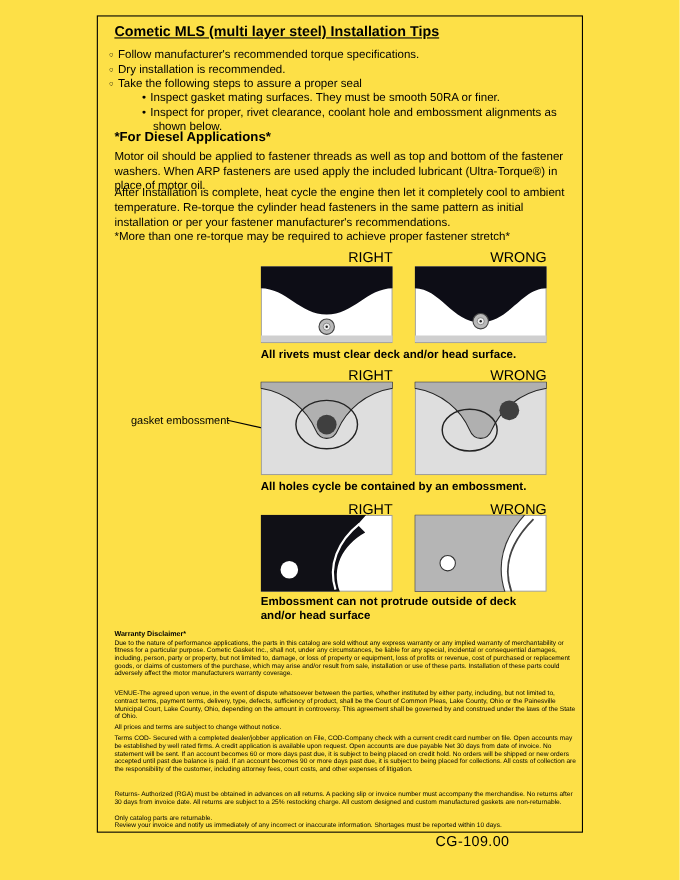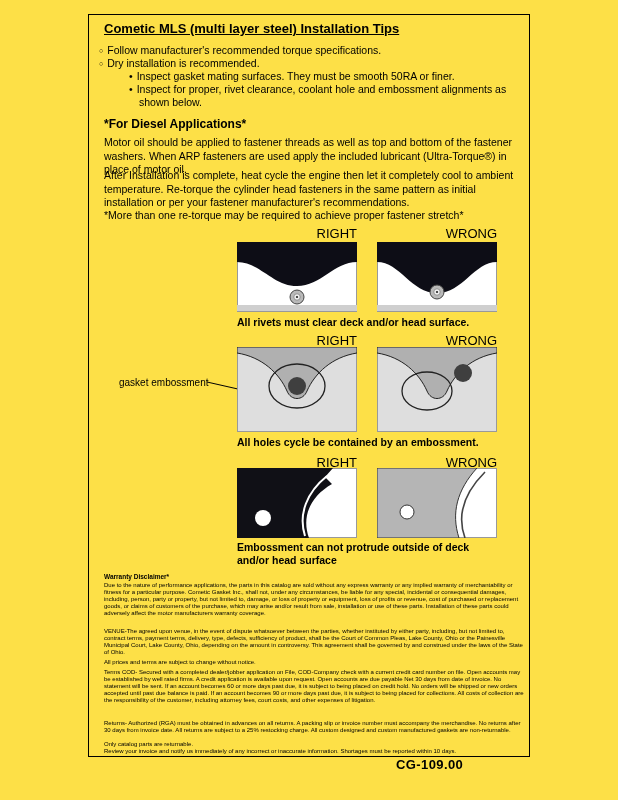--- a/index.html
+++ b/index.html
@@ -17,33 +17,34 @@
   .para{position:absolute;left:104px;width:414px;font-size:10.5px;line-height:13.5px;}
   .p1{top:136px;} .p2{top:169px;} .note{top:209px;}
   .dlabel{position:absolute;width:120px;text-align:right;font-size:13px;}
   .dimg{position:absolute;width:120px;}
   .dimg svg{display:block;}
   .caption{position:absolute;left:237px;font-size:10.5px;line-height:12.5px;font-weight:bold;}
   .ann{position:absolute;font-size:10px;line-height:11.5px;}
   .overlay{position:absolute;pointer-events:none;}
   .legal{position:absolute;left:104px;width:420px;font-size:6px;line-height:7px;}
   .legal-heading{position:absolute;left:104px;top:573px;font-size:6.5px;font-weight:bold;}
-  .footer{position:absolute;left:396px;top:757px;font-size:13px;letter-spacing:.4px;font-weight:bold;}
+  .footer{position:absolute;left:396px;top:757px;font-size:13px;letter-spacing:.4px;}
 </style>
 </head>
 <body>
 
 <div class="page">
   <div class="frame"></div>
 
   <div class="title">Cometic MLS (multi layer steel) Installation Tips</div>
 
   <div class="tips">
     <div class="bullet">Follow manufacturer's recommended torque specifications.</div>
     <div class="bullet">Dry installation is recommended.</div>
+    <div class="bullet">Take the following steps to assure a proper seal</div>
     <div class="subtips">
       <div class="sub-bullet">Inspect gasket mating surfaces.  They must be smooth 50RA or finer.</div>
       <div class="sub-bullet">Inspect for proper, rivet clearance, coolant hole and embossment alignments as shown below.</div>
     </div>
   </div>
 
   <div class="diesel-heading">*For Diesel Applications*</div>
   <div class="para p1">Motor oil should be applied to fastener threads as well as top and bottom of the fastener washers. When ARP fasteners are used apply the included lubricant (Ultra-Torque®) in place of motor oil.</div>
   <div class="para p2">After Installation is complete, heat cycle the engine then let it completely cool to ambient temperature. Re-torque the cylinder head fasteners in the same pattern as initial installation or per your fastener manufacturer's recommendations.</div>
   <div class="para note">*More than one re-torque may be required to achieve proper fastener stretch*</div>

